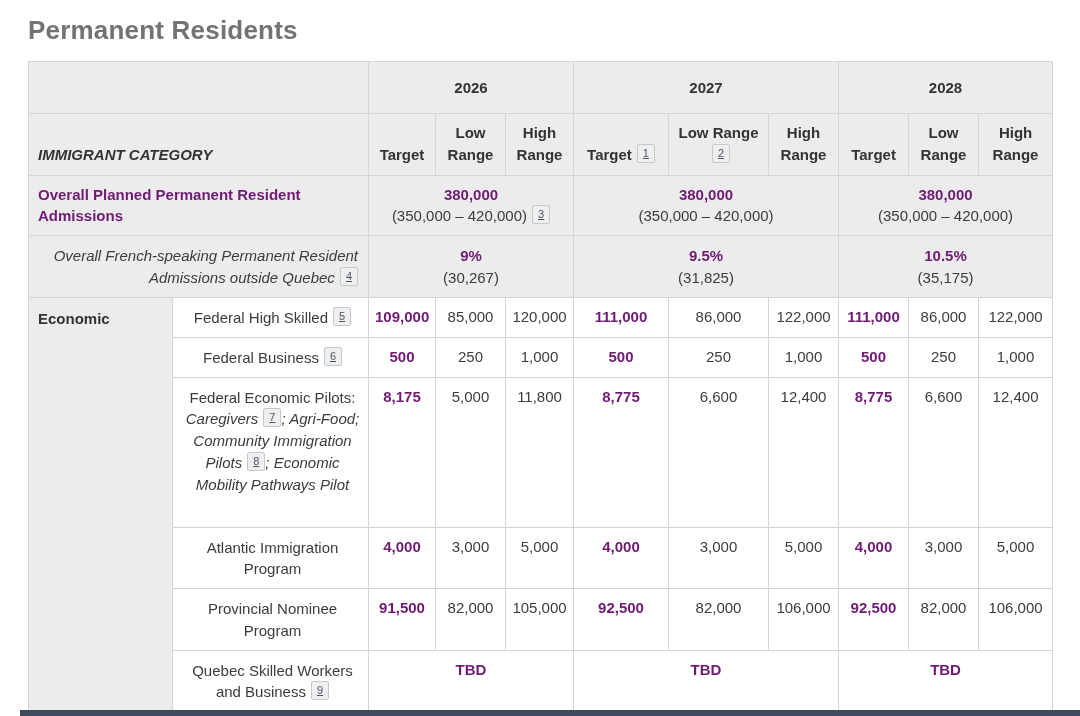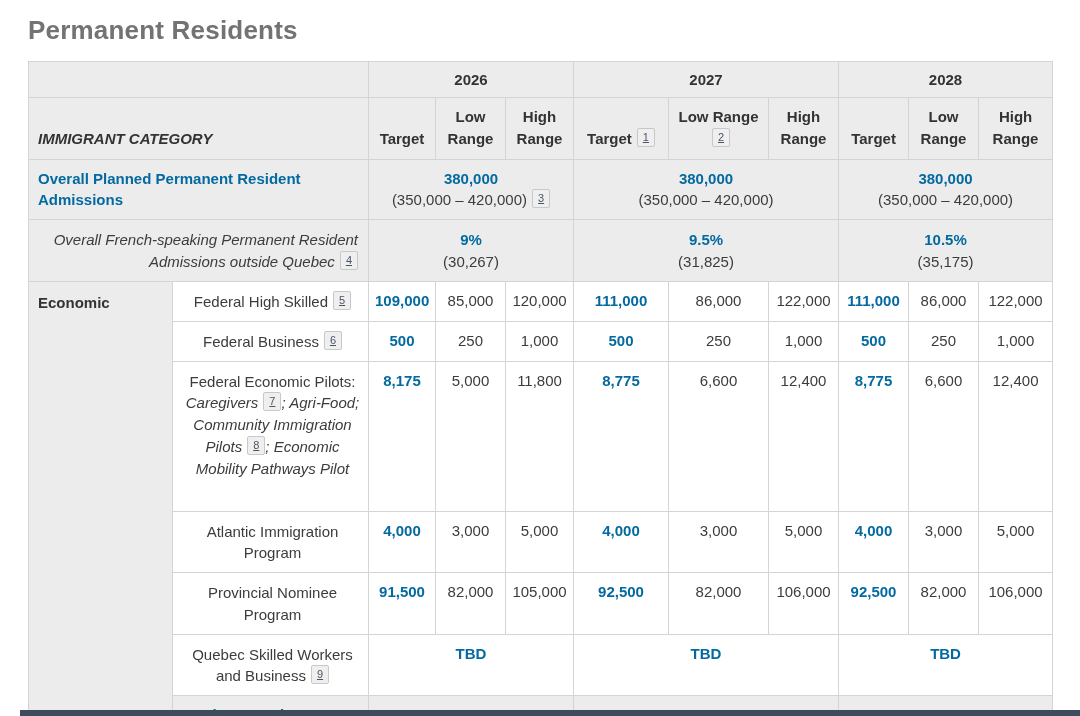--- a/index.html
+++ b/index.html
@@ -33,30 +33,30 @@
     vertical-align: top;
     line-height: 1.45;
   }
   .g { background: #ececec; }
   .hdr {
     background: #ececec;
     font-weight: 700;
     text-align: center;
     color: #333333;
   }
-  .r-years { height: 36px; }
+  .r-years { height: 52px; }
   .r-years td { vertical-align: middle; padding: 4px 6px; }
   .r-cols { height: 60px; }
   .r-cols td { vertical-align: bottom; padding-bottom: 9px; }
   .cat-head { text-align: left; padding-left: 9px; font-style: italic; }
   .r-overall { height: 60px; }
   .r-french { height: 62px; }
   .r-overall td, .r-french td { vertical-align: middle; }
   .lab { text-align: left; padding-left: 9px; }
-  .b { font-weight: 700; color: #0369a1; }
+  .b { font-weight: 700; color: #701a75; }
   .val { text-align: center; }
   .ital { font-style: italic; }
   .right { text-align: right; padding-right: 10px; }
   .group { font-weight: 700; color: #333333; padding-left: 9px; padding-top: 10px; }
   .prog { text-align: center; padding-left: 10px; padding-top: 9px; }
   .r-fhs { height: 37px; }
   .r-fb { height: 35px; padding-left: 21px; }
   .r-pilots { height: 150px; }
   .r-atlantic { height: 60px; }
   .r-pnp { height: 60px; }

